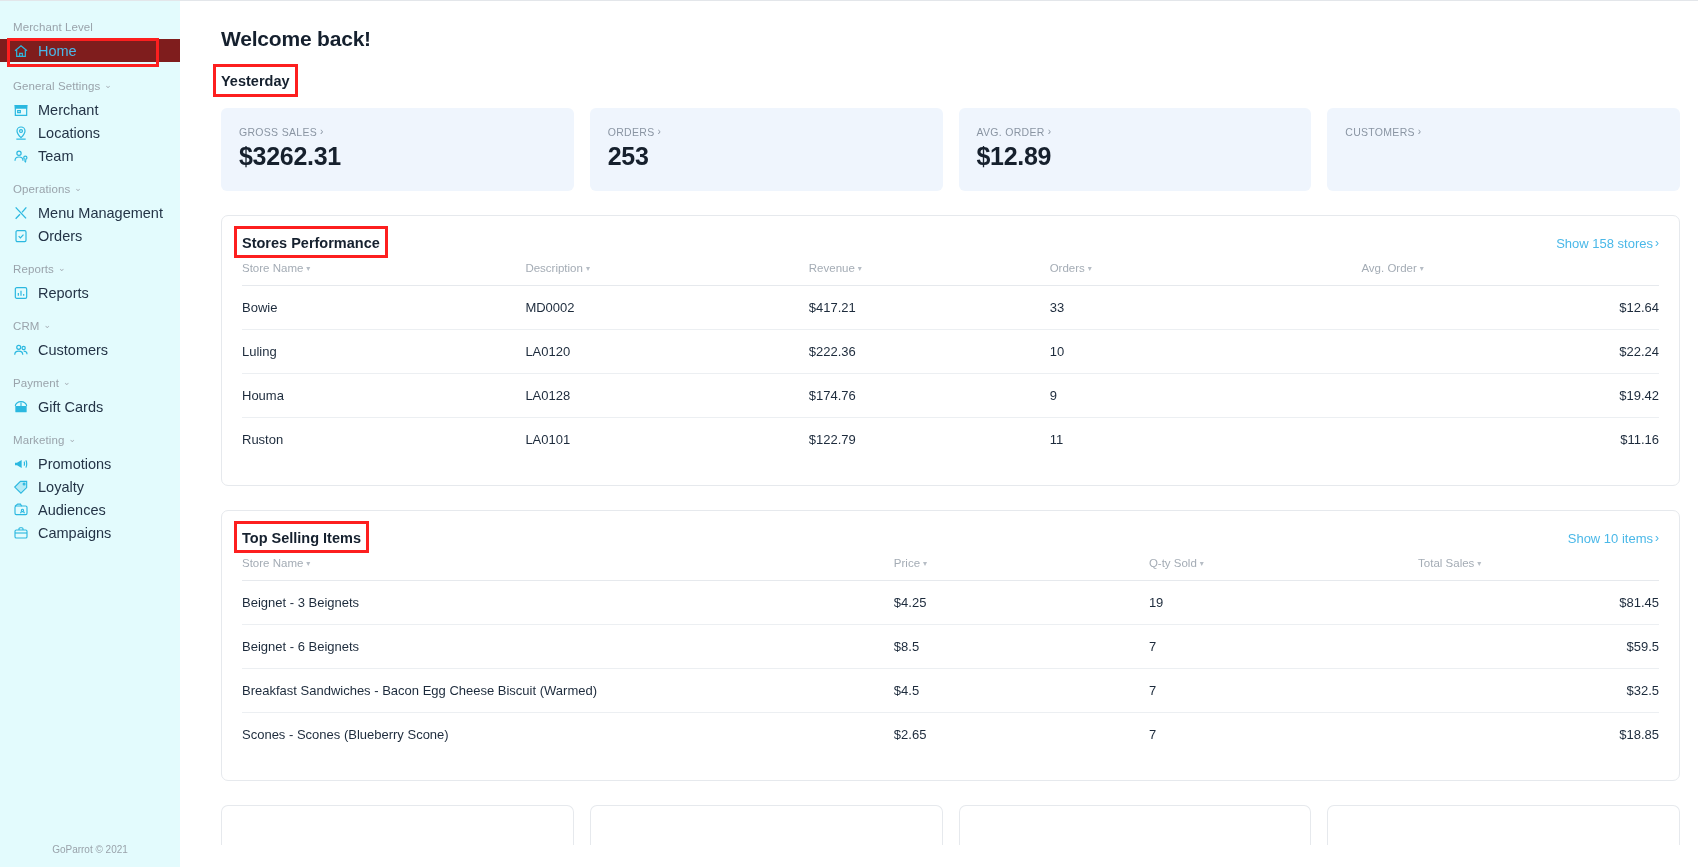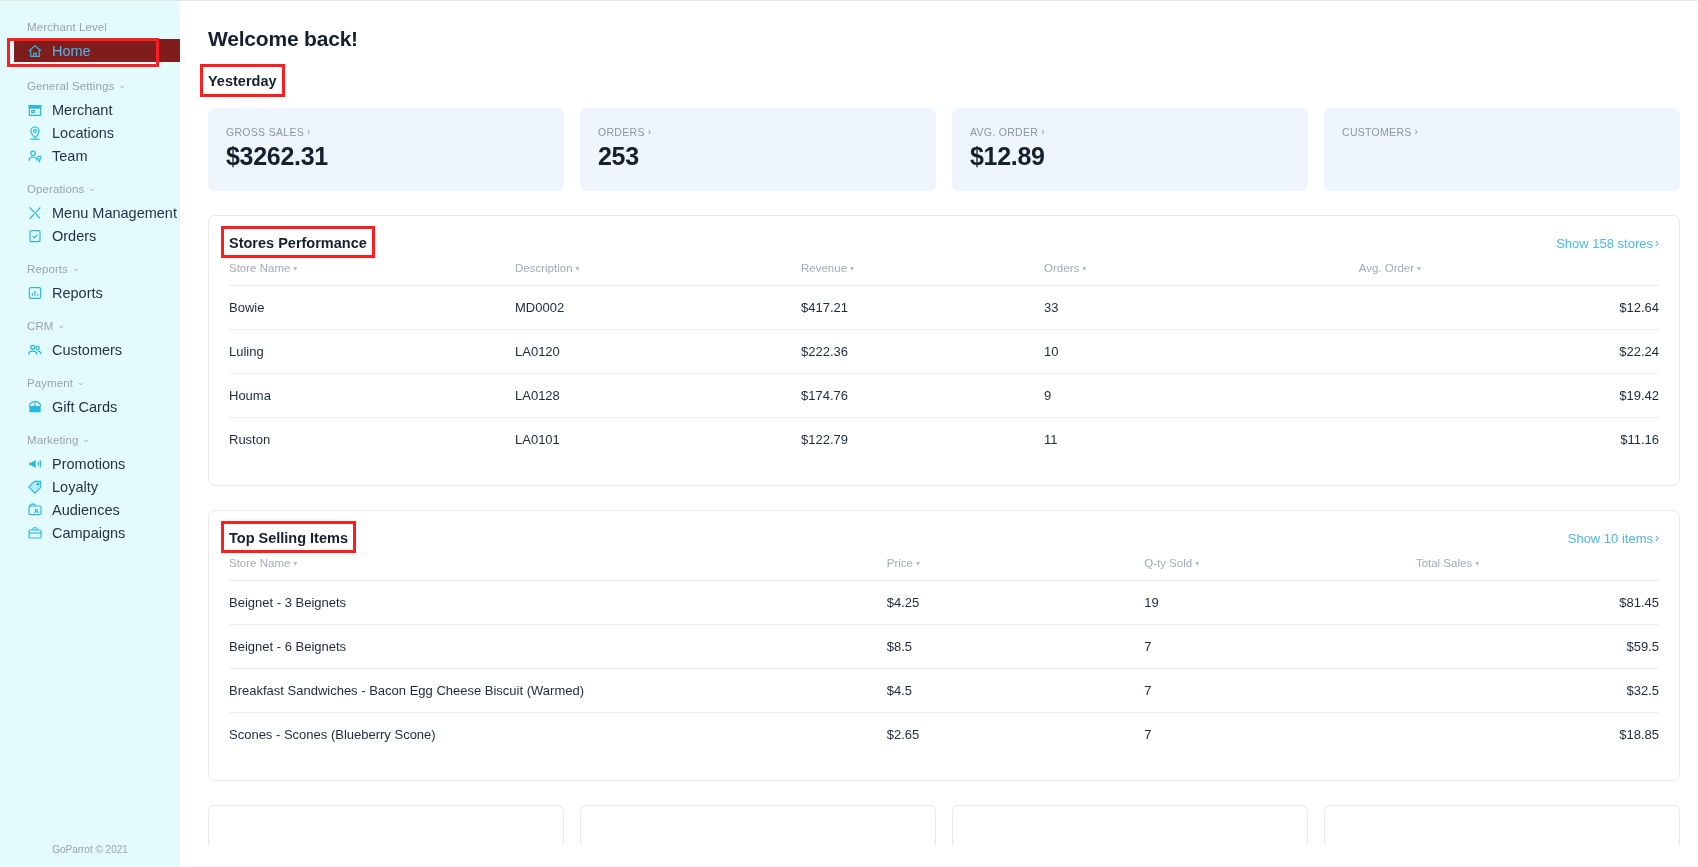--- a/index.html
+++ b/index.html
@@ -61,21 +61,21 @@
     justify-content: center;
     color: #2bb8e0;
     flex: 0 0 16px;
   }
   .side-item .ic svg { display:block; }
   .side-item.active {
     background: #7f1d1d;
     color: #4ab8e8;
   }
   .side-item.active .lbl { color:#4ab8e8; }
-  .side-group { margin-bottom: 16px; margin-left: 14px; }
+  .side-group { margin-bottom: 16px; }
   .side-group.first { margin-bottom: 18px; }
   .hl-box {
     position: absolute;
     border: 3px solid #fd1f1f;
     pointer-events: none;
     box-sizing: border-box;
   }
   #hl-home {
     left: 7px; top: 37px; width: 152px; height: 29px;
   }
@@ -85,21 +85,21 @@
     width: 100%;
     text-align: center;
     font-size: 10px;
     color: #9aa3ab;
   }
 
   
   #main {
     flex: 1;
     background: #fff;
-    padding: 0 0 0 0;
+    padding: 0 0 0 13px;
     position: relative;
     overflow: hidden;
   }
   .main-inner { padding: 26px 18px 0 28px; }
 
   #welcome {
     font-size: 21px;
     font-weight: bold;
     color: #15202e;
     letter-spacing: -0.2px;

